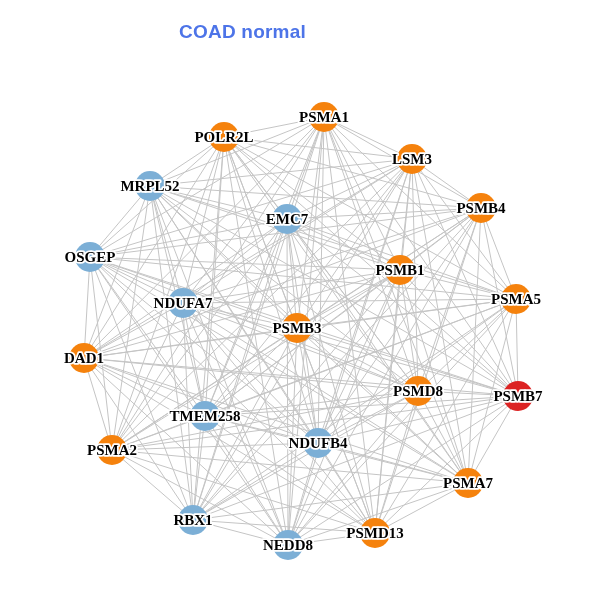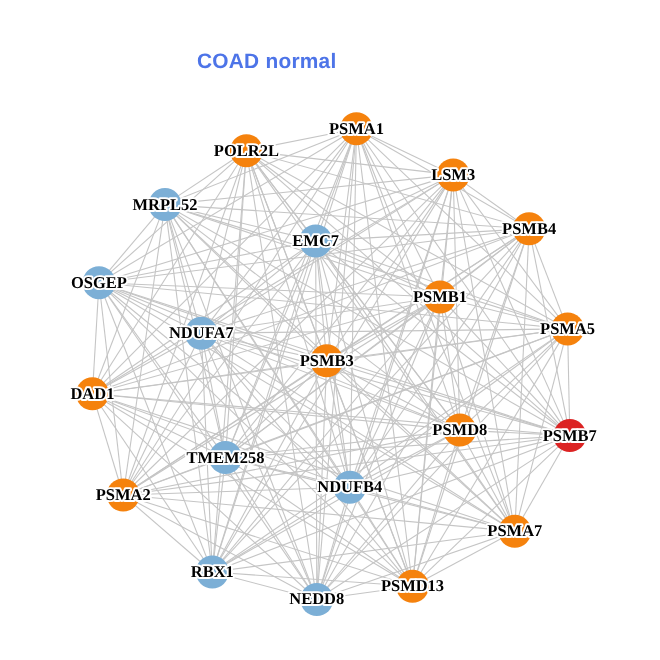--- a/index.html
+++ b/index.html
@@ -10,21 +10,21 @@
   #canvas {
     position: relative;
     width: 600px;
     height: 600px;
     background: #ffffff;
     overflow: hidden;
     font-family: "Liberation Sans", sans-serif;
   }
   #plot-title {
     position: absolute;
-    top: 46px;
+    top: 21px;
     left: 0;
     width: 485px;
     text-align: center;
     font-family: "Liberation Sans", sans-serif;
     font-size: 19px;
     font-weight: bold;
     letter-spacing: 0.2px;
   }
   #graph-svg {
     position: absolute;

